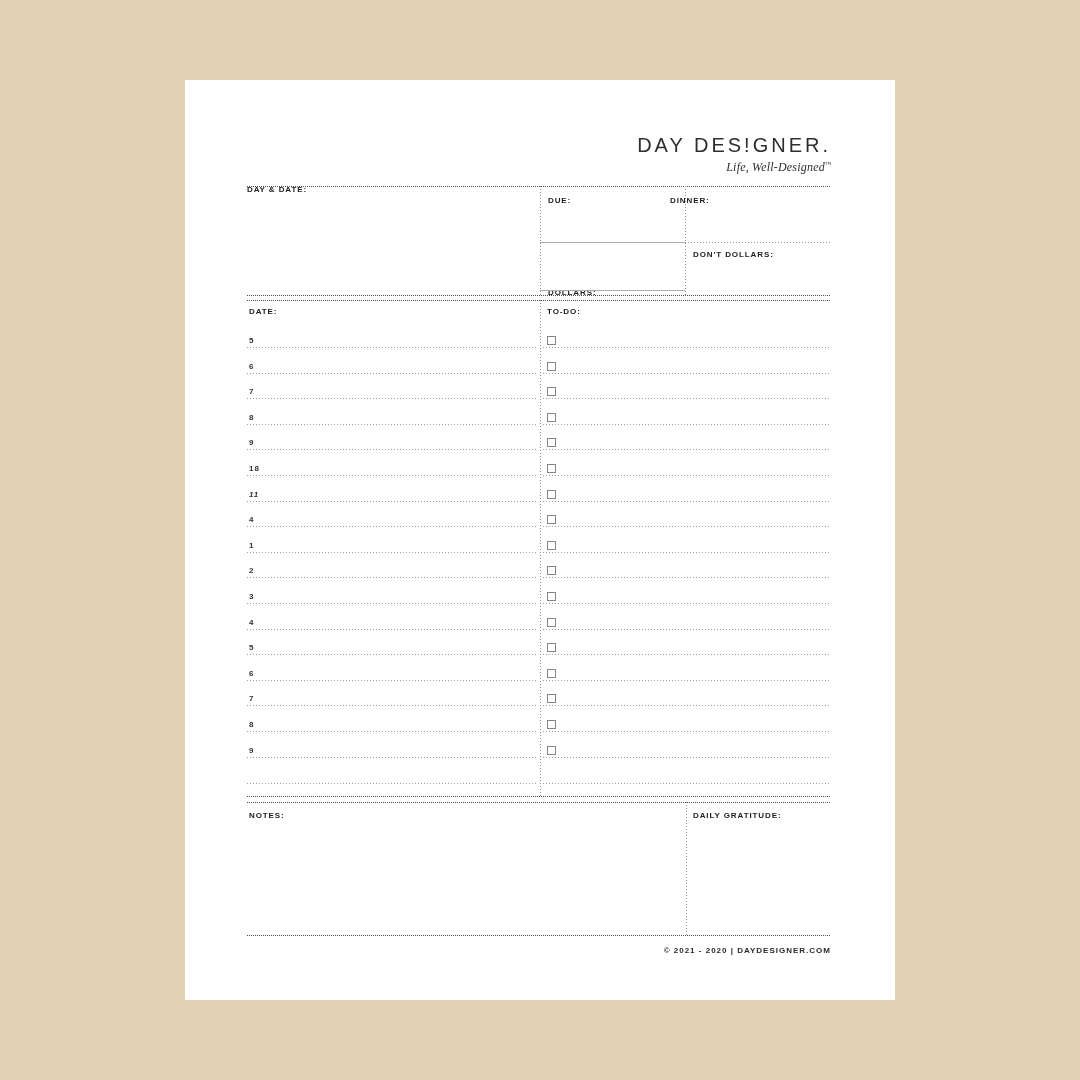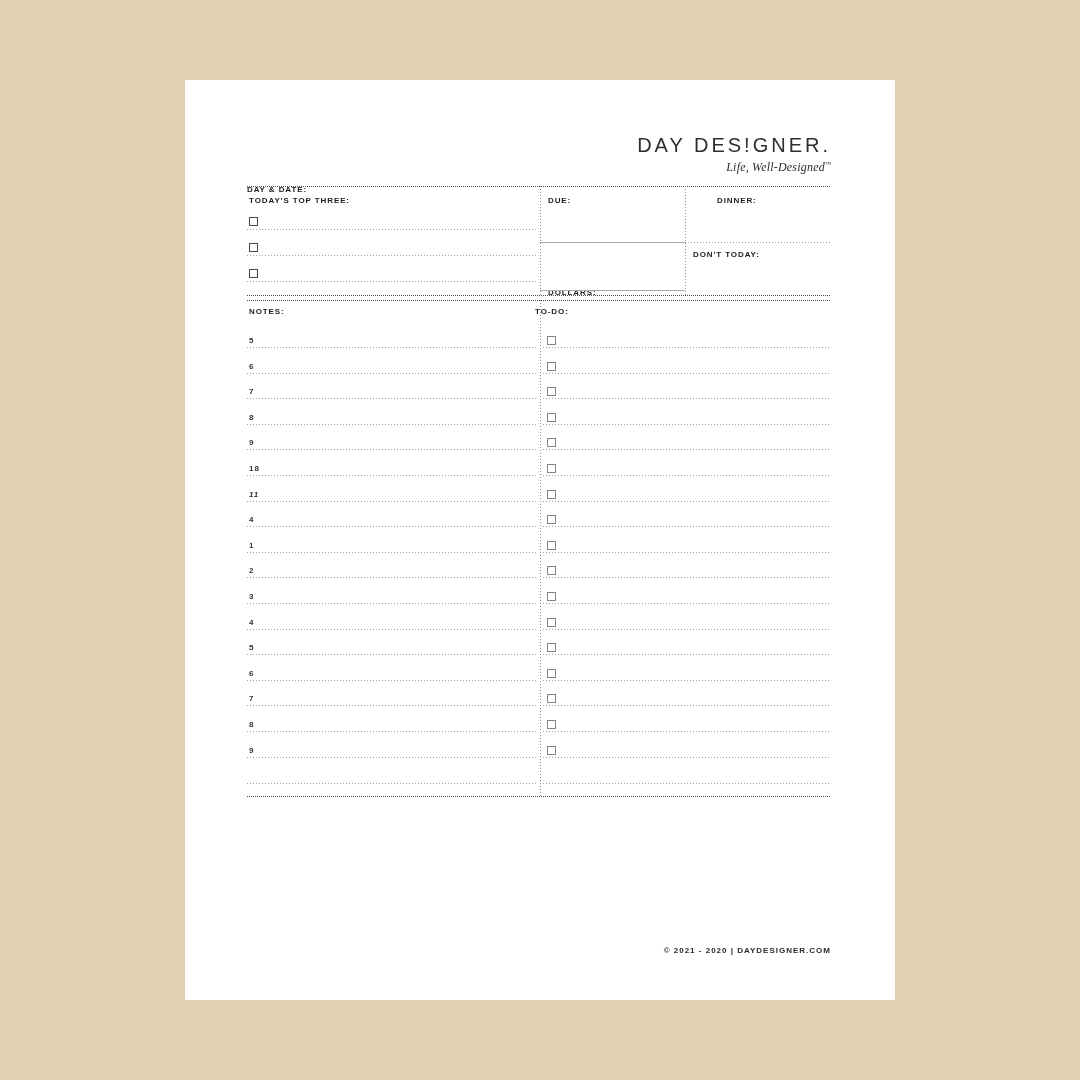--- a/index.html
+++ b/index.html
@@ -71,28 +71,28 @@
   .brand-tagline sup { font-size: 6px; font-style: normal; }
 
   
   #sec-top { top: 106px; height: 110px; }
   .tt-col { position: absolute; left: 0; top: 0; width: 293px; height: 100%; }
   .tt-label { position: absolute; left: 2px; top: 10px; }
   .tt-row { position: absolute; left: 0; width: 290px; height: 13px; }
   .tt-row .cb { left: 2px; top: 0; border-color: #4a4a4a; }
   .tt-row .dot-h { left: 0; right: 0; bottom: 0; }
   .cell-label-due    { position: absolute; left: 301px; top: 10px; }
-  .cell-label-dinner { position: absolute; left: 470px; top: 10px; }
+  .cell-label-dinner { position: absolute; left: 423px; top: 10px; }
   .cell-label-dollars{ position: absolute; left: 301px; top: 64px; margin-top: 38px; }
   .cell-label-forget { position: absolute; left: 446px; top: 64px; }
 
   
   #sec-mid { top: 220px; height: 497px; }
   .sched-label { position: absolute; left: 2px; top: 7px; }
-  .todo-label  { position: absolute; left: 288px; top: 7px; }
+  .todo-label  { position: absolute; left: 300px; top: 7px; }
   .hour-row { position: absolute; left: 0; width: 290px; height: 20px; }
   .hour-num {
     position: absolute; left: 2px; bottom: 3px;
     font-size: 8px; font-weight: bold; letter-spacing: 1px; color: #333;
   }
   .row-line { left: 0; right: 0; bottom: 0; }
   .todo-row { position: absolute; left: 296px; width: 288px; height: 20px; }
   .todo-row .cb { left: 4px; bottom: 3px; border-color: #858585; }
   .extra-line-left  { left: 0;     width: 290px; }
   .extra-line-right { left: 296px; width: 288px; }
@@ -117,54 +117,39 @@
   <div class="day-date label">DAY &amp; DATE:</div>
   <div class="brand">
     <div class="brand-title">DAY DES!GNER.</div>
     <div class="brand-tagline"><span>Life, Well-Designed</span><sup>™</sup></div>
   </div>
 
   <div class="section" id="sec-top">
     <div class="rule top"></div>
     <div class="rule bottom"></div>
 
-    <div class="tt-col">
-      <div class="tt-label label">TODAY'S TOP THREE:</div>
-      <div class="tt-row" style="top:31px">
-        <span class="cb"></span>
-        <div class="dot-h"></div>
-      </div>
-      <div class="tt-row" style="top:57px">
-        <span class="cb"></span>
-        <div class="dot-h"></div>
-      </div>
-      <div class="tt-row" style="top:83px">
-        <span class="cb"></span>
-        <div class="dot-h"></div>
-      </div>
-    </div>
 
     <div class="dot-v" style="left:293px; top:0; bottom:0;"></div>
     <div class="dot-v" style="left:438px; top:0; bottom:0;"></div>
 
     <div class="cell-label-due label">DUE:</div>
     <div class="cell-label-dinner label">DINNER:</div>
     <div class="solid-h" style="left:293px; width:145px; top:56px;"></div>
     <div class="dot-h" style="left:438px; width:146px; top:56px;"></div>
     <div class="cell-label-dollars label">DOLLARS:</div>
-    <div class="cell-label-forget label">DON'T TODAY:</div>
+    <div class="cell-label-forget label">DON'T DOLLARS:</div>
     <div class="solid-h" style="left:293px; width:145px; top:104px;"></div>
   </div>
 
   <div class="section" id="sec-mid">
     <div class="rule top"></div>
     <div class="rule bottom"></div>
     <div class="dot-v" style="left:293px; top:0; bottom:0;"></div>
 
-    <div class="sched-label label">NOTES:</div>
+    <div class="sched-label label">DATE:</div>
     <div class="todo-label label">TO-DO:</div>
 
     <div>
         <div class="hour-row" style="top: 28px;">
           <span class="hour-num">5</span>
           <div class="dot-h row-line"></div>
         </div>
         <div class="hour-row" style="top: 53.6px;">
           <span class="hour-num">6</span>
           <div class="dot-h row-line"></div>
@@ -298,15 +283,22 @@
         <div class="todo-row" style="top: 437.6px;">
           <span class="cb"></span>
           <div class="dot-h row-line"></div>
         </div>
       </div>
 
     <div class="dot-h extra-line-left" style="top:483px"></div>
     <div class="dot-h extra-line-right" style="top:483px"></div>
   </div>
 
+  <div class="section" id="sec-bottom">
+    <div class="rule top"></div>
+    <div class="rule bottom"></div>
+    <div class="dot-v" style="left:439px; top:0; bottom:0;"></div>
+    <div class="notes-label label">NOTES:</div>
+    <div class="grat-label label">DAILY GRATITUDE:</div>
+  </div>
 
   <div class="footer">© 2021 - 2020 | DAYDESIGNER.COM</div>
 </div>
 
 </body></html>

